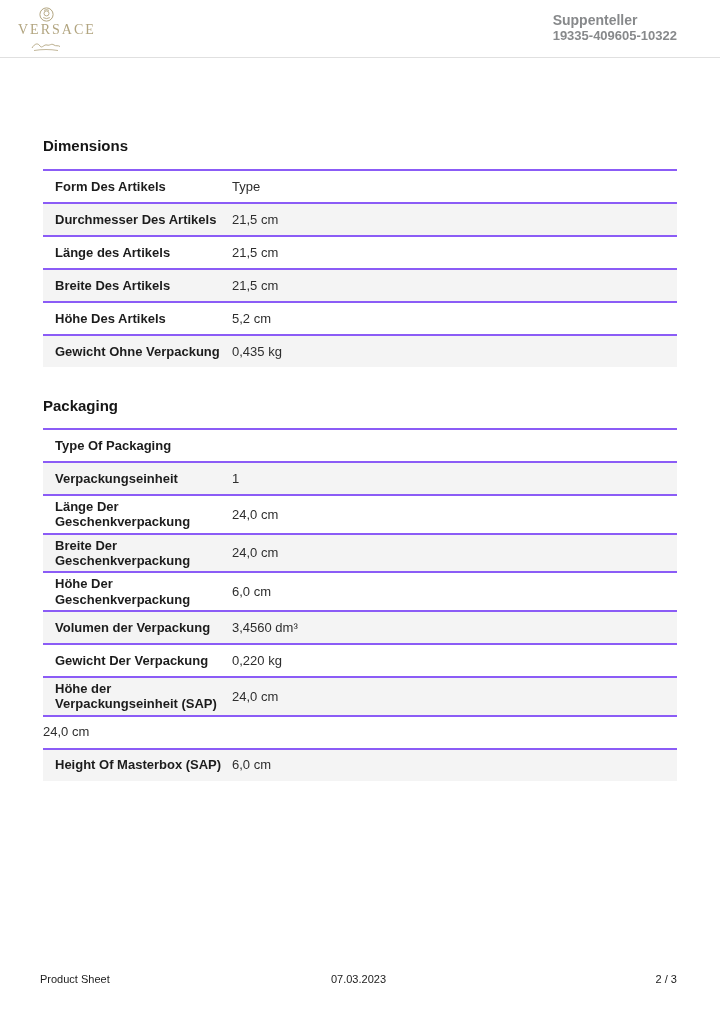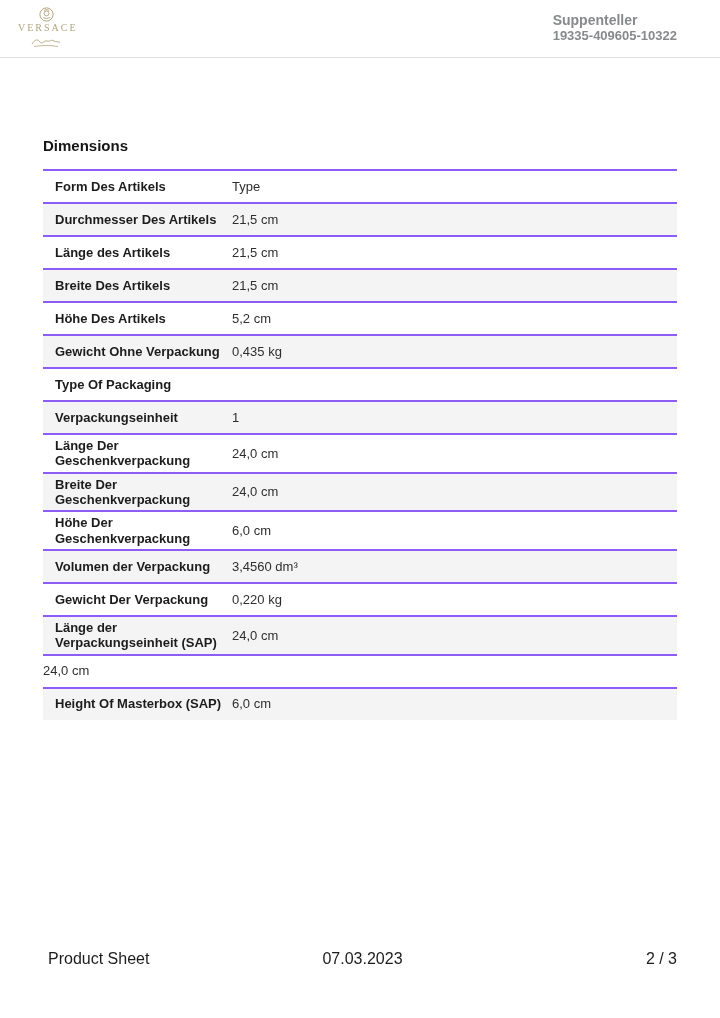--- a/index.html
+++ b/index.html
@@ -26,21 +26,21 @@
     left: 16px; top: 7px;
     width: 60px;
     text-align: center;
     color: #b2a580;
     line-height: 1;
   }
   .logo .medusa { display: block; margin: 0 auto 1px auto; }
   .logo .wordmark {
     display: block;
     font-family: "Liberation Serif", "DejaVu Serif", serif;
-    font-size: 10px;
+    font-size: 14px;
     letter-spacing: 2px;
     color: #b2a580;
     margin-left: 2px;
     white-space: nowrap;
   }
   .logo .flourish { display: block; margin: 4px auto 0 auto; }
   .product-id {
     position: absolute;
     right: 43px; top: 12px;
     color: #87898b;
@@ -82,25 +82,24 @@
     padding: 3px 0;
     font-size: 13px;
     line-height: 1.18;
     color: #2e2e2e;
   }
 
   
   .footer {
     position: absolute;
     left: 40px; right: 43px;
-    bottom: 50px;
-    font-size: 16px;
+    bottom: 33px;
+    font-size: 11px;
     color: #1c1c1c;
     display: flex;
-    margin-left: 8px;
   }
   .footer .f-left   { flex: 1; text-align: left; }
   .footer .f-center { flex: 1; text-align: center; }
   .footer .f-right  { flex: 1; text-align: right; }
 </style>
 </head>
 <body>
 
 <div class="page">
 
@@ -150,20 +149,21 @@
             <div class="tvalue">5,2 cm</div>
           </div>
           <div class="trow">
             <div class="tlabel">Gewicht Ohne Verpackung</div>
             <div class="tvalue">0,435 kg</div>
           </div>
         </div>
     </section>
 
     <section>
+      <h2 class="section-title title-packaging">Packaging</h2>
       <div class="spec-table">
           <div class="trow">
             <div class="tlabel">Type Of Packaging</div>
           </div>
           <div class="trow">
             <div class="tlabel">Verpackungseinheit</div>
             <div class="tvalue">1</div>
           </div>
           <div class="trow">
             <div class="tlabel">Länge Der Geschenkverpackung</div>
@@ -179,21 +179,21 @@
           </div>
           <div class="trow">
             <div class="tlabel">Volumen der Verpackung</div>
             <div class="tvalue">3,4560 dm³</div>
           </div>
           <div class="trow">
             <div class="tlabel">Gewicht Der Verpackung</div>
             <div class="tvalue">0,220 kg</div>
           </div>
           <div class="trow">
-            <div class="tlabel">Länge der Verpackungseinheit (SAP)</div>
+            <div class="tlabel">Höhe der Verpackungseinheit (SAP)</div>
             <div class="tvalue">24,0 cm</div>
           </div>
           <div class="trow">
             <div class="tvalue">24,0 cm</div>
           </div>
           <div class="trow">
             <div class="tlabel">Height Of Masterbox (SAP)</div>
             <div class="tvalue">6,0 cm</div>
           </div>
         </div>

